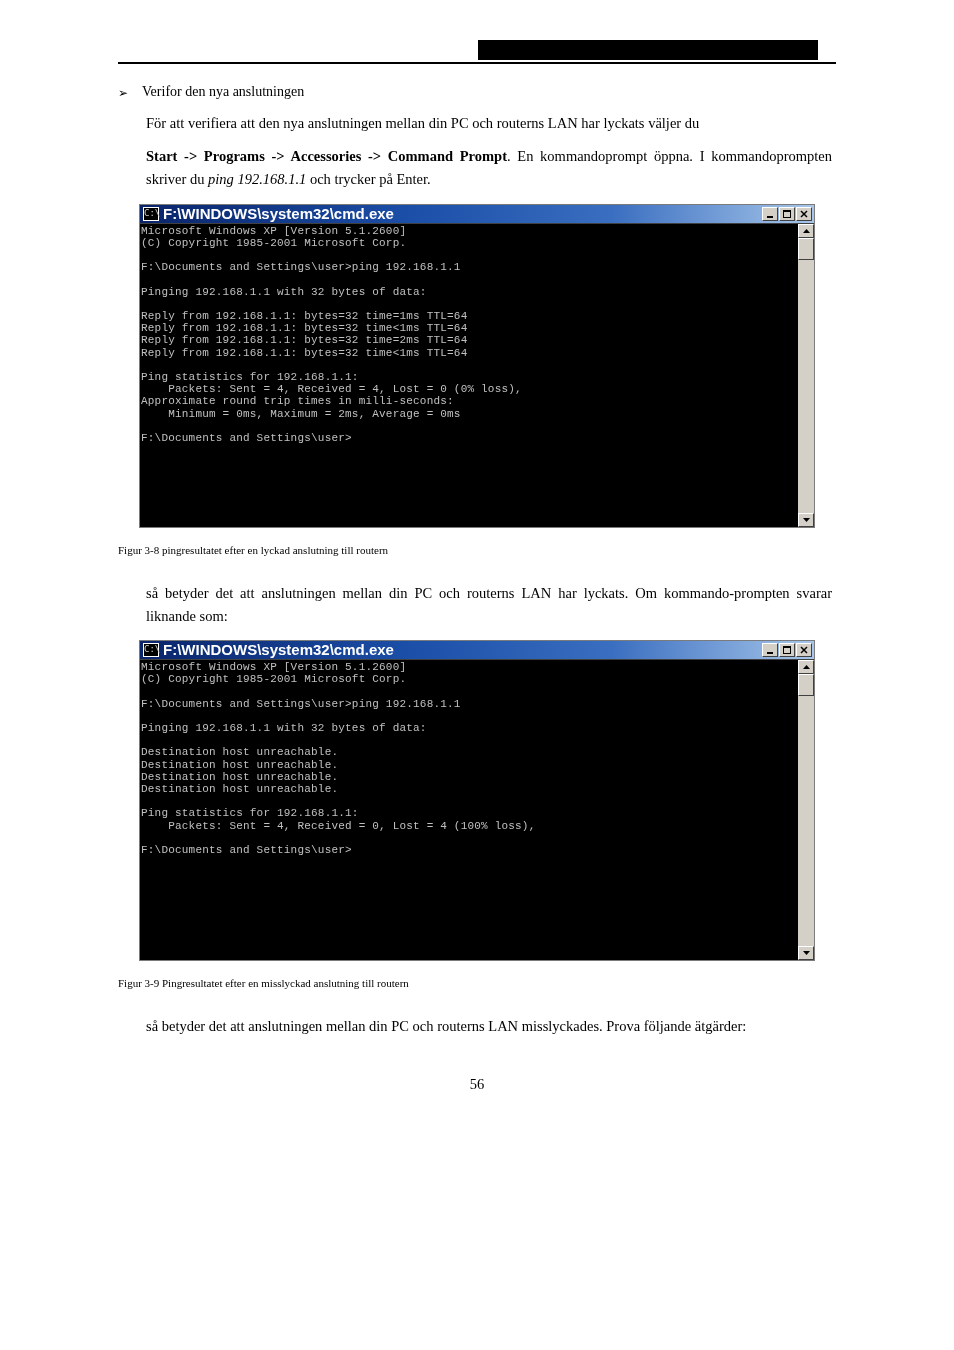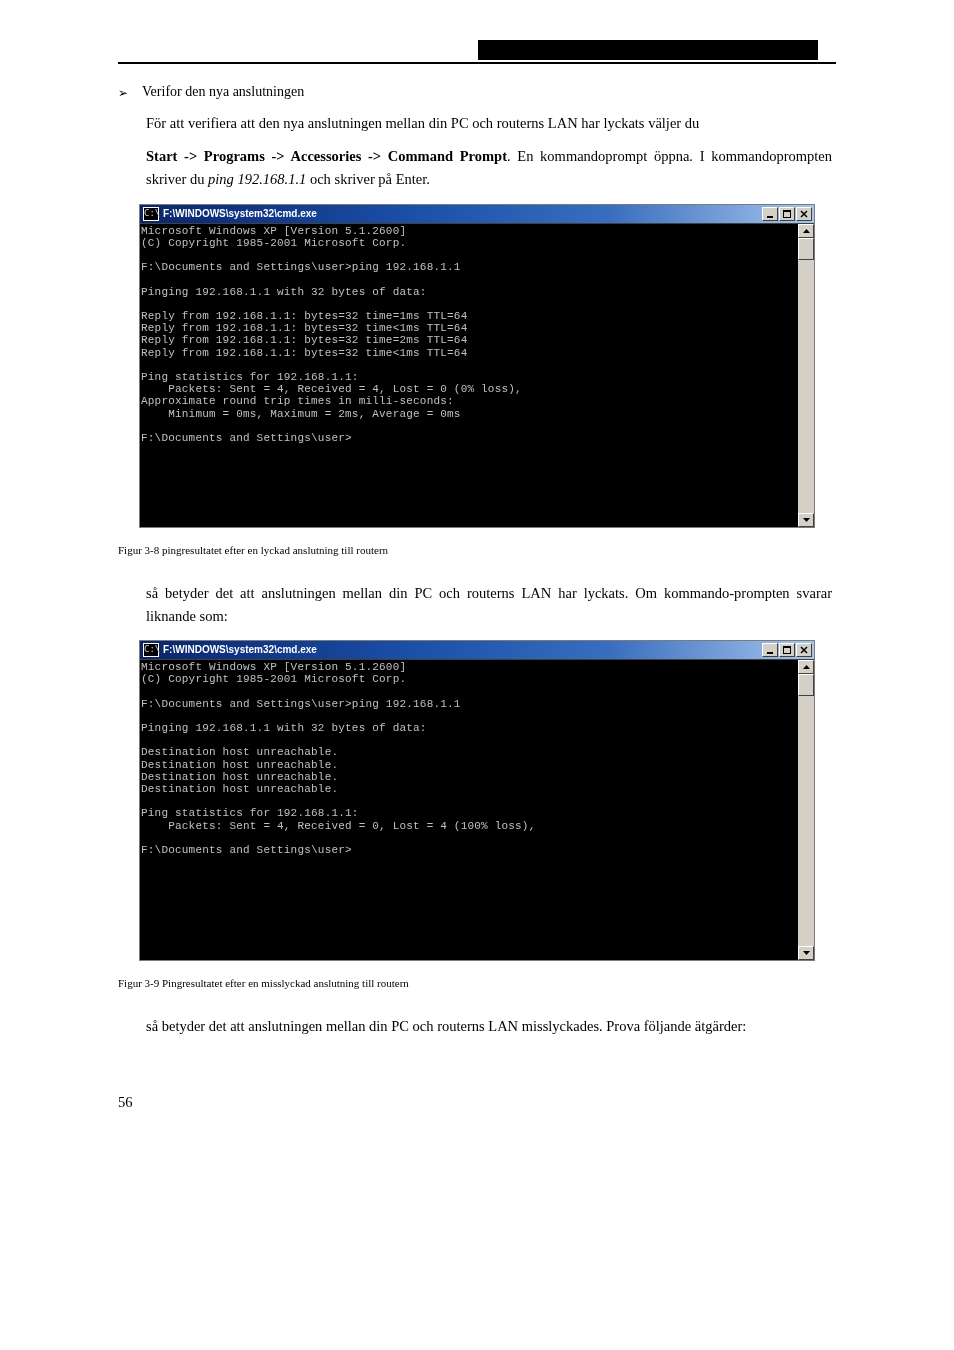--- a/index.html
+++ b/index.html
@@ -46,23 +46,23 @@
   }
   .para-indent {
     margin-left: 28px;
   }
   .fig-caption {
     text-align: left;
     font-size: 11px;
     margin: 16px 0 26px 0;
   }
   .page-num {
-    text-align: left;
+    text-align: center;
     font-size: 14.5px;
-    margin-top: 56px;
+    margin-top: 38px;
   }
 
   
   .cmd-window {
     width: 674px;
     margin: 12px auto 0 auto;
     border: 1px solid #7b7b7b;
     background: #000;
     font-family: "Lucida Console", "Courier New", monospace;
   }
@@ -83,21 +83,21 @@
     color: #ccc;
     line-height: 11px;
     text-align: center;
     margin-right: 4px;
     font-family: "Lucida Console", monospace;
   }
   .cmd-title {
     flex: 1;
     color: #fff;
     font-family: Tahoma, sans-serif;
-    font-size: 10px;
+    font-size: 15px;
     font-weight: bold;
     white-space: nowrap;
     overflow: hidden;
   }
   .cmd-btns {
     display: flex;
     gap: 1px;
   }
   .cmd-btn {
     width: 16px;
@@ -163,21 +163,21 @@
   <hr class="hr-top">
 
   <div class="bullet-row">
     <span class="bullet-mark">➢</span>
     <span style="font-weight:normal;">Verifor den nya anslutningen</span>
   </div>
 
   <p class="para para-indent">För att verifiera att den nya anslutningen mellan din PC och routerns LAN har lyckats väljer du</p>
 
   <p class="para para-indent">
-    <b>Start -&gt; Programs -&gt; Accessories -&gt; Command Prompt</b><span>. En kommandoprompt öppna. I kommandoprompten skriver du</span> <i>ping 192.168.1.1</i><span> och skriver på Enter.</span>
+    <b>Start -&gt; Programs -&gt; Accessories -&gt; Command Prompt</b><span>. En kommandoprompt öppna. I kommandoprompten skriver du</span> <i>ping 192.168.1.1</i><span> och trycker på Enter.</span>
   </p>
 
 
   <div class="cmd-window">
     <div class="cmd-titlebar">
       <div class="cmd-icon">C:\</div>
       <div class="cmd-title">F:\WINDOWS\system32\cmd.exe</div>
       <div class="cmd-btns">
         <div class="cmd-btn">
           <svg width="8" height="8">

